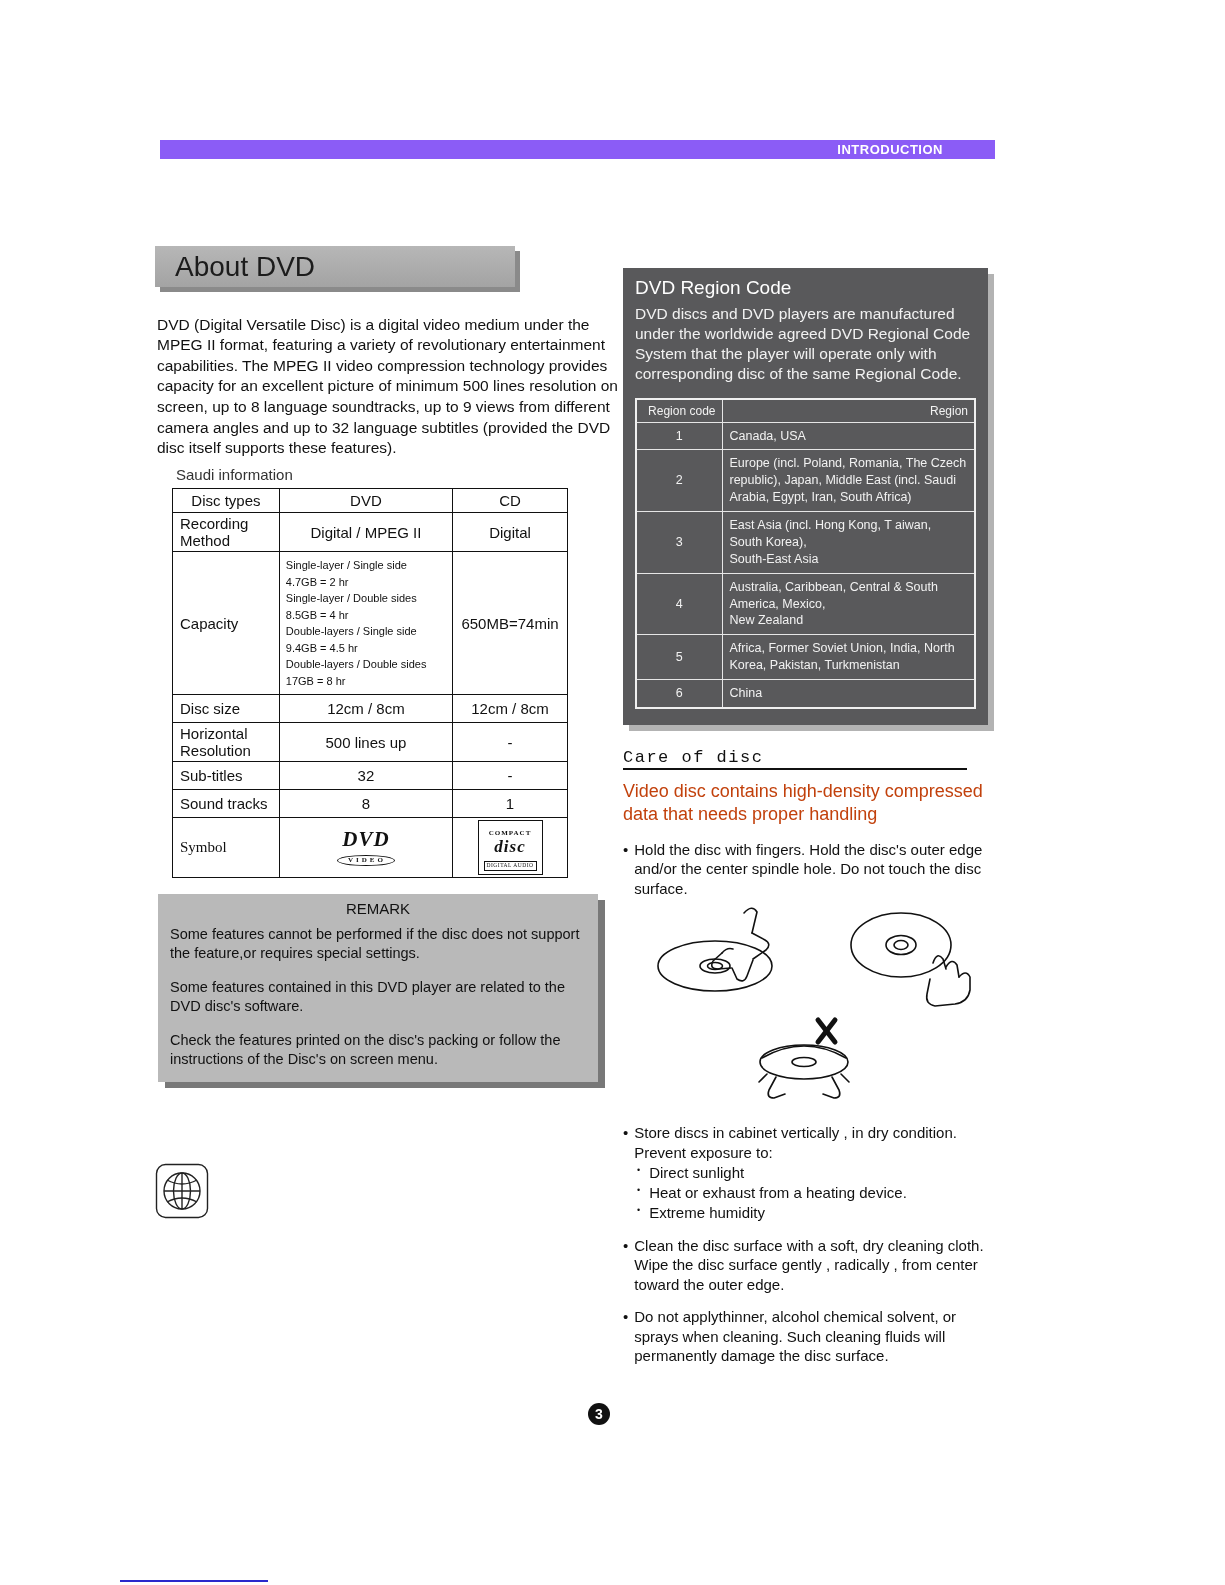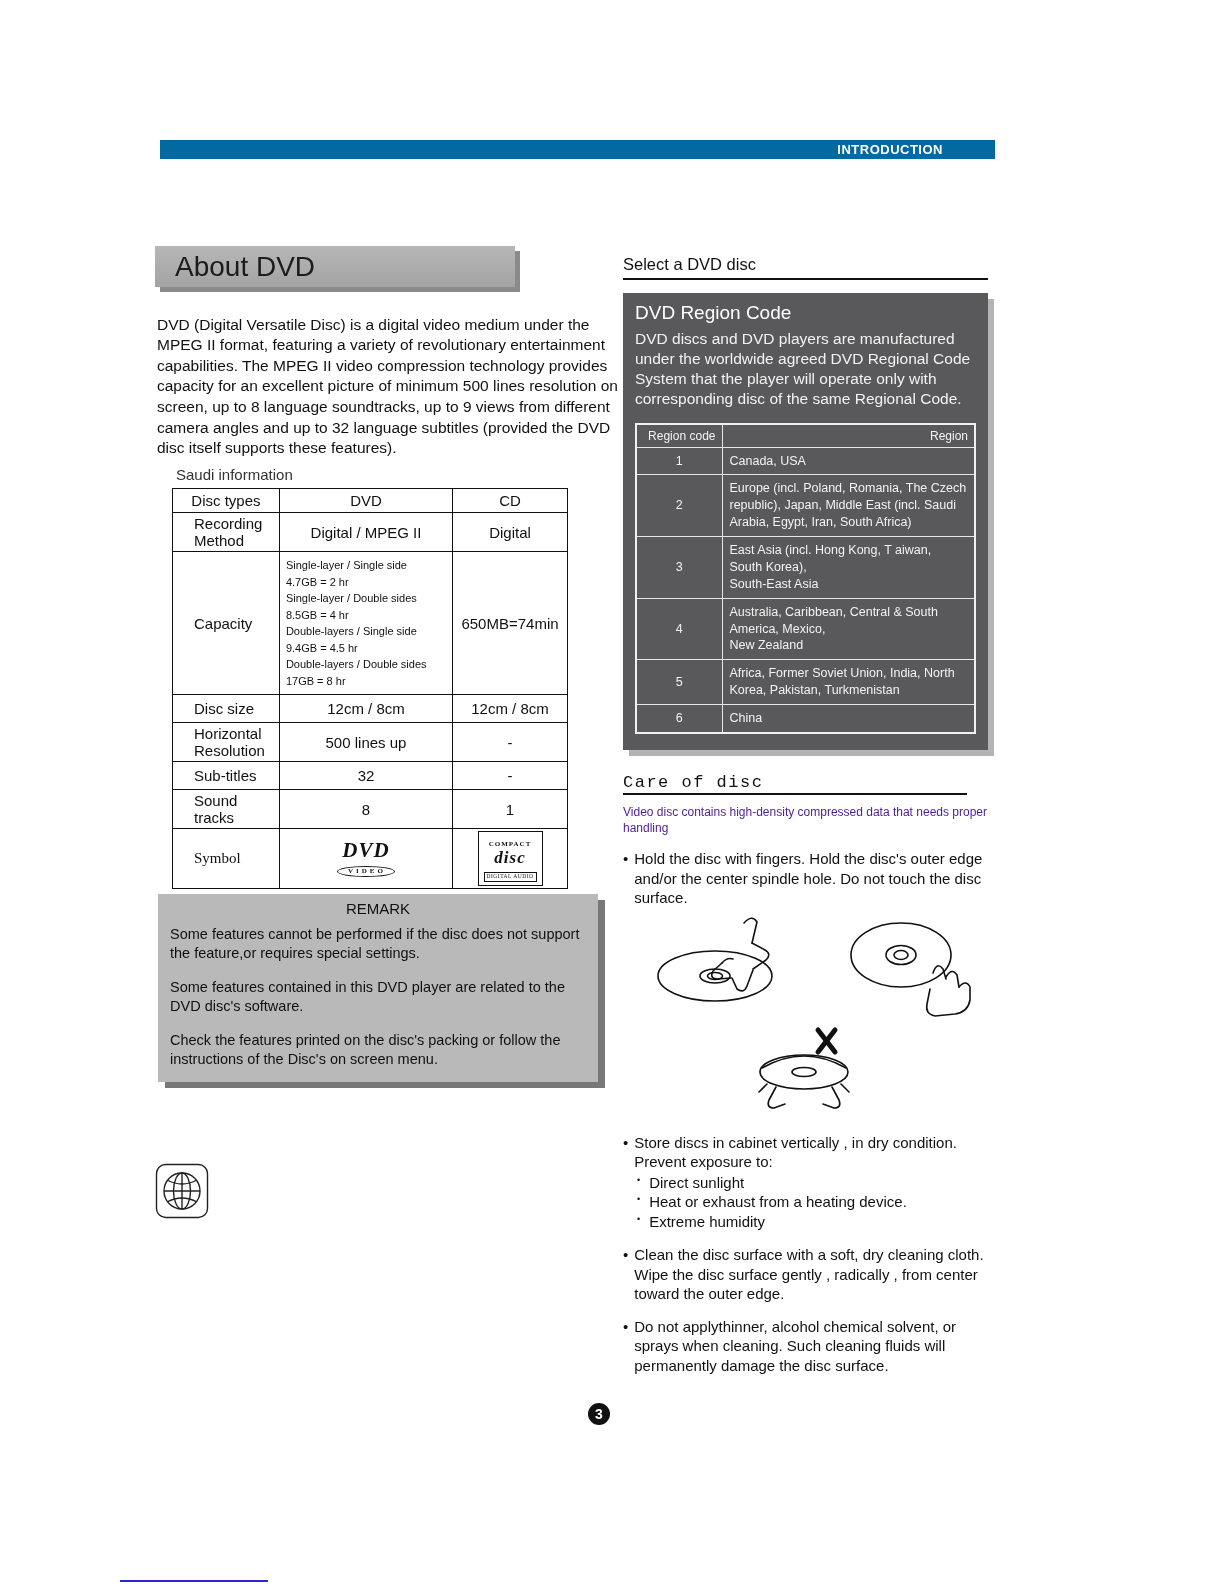--- a/index.html
+++ b/index.html
@@ -10,21 +10,21 @@
     font-family: "Liberation Sans", sans-serif;
     color: #1a1a1a;
     position: relative;
     overflow: hidden;
   }
 
   
   .header-bar {
     position: absolute; left: 160px; top: 140px;
     width: 835px; height: 19px;
-    background: #0369a1;
+    background: #8b5cf6;
     display: flex; align-items: center; justify-content: flex-end;
     padding-right: 52px;
   }
   .header-bar .hdr-text { color: #ffffff; font-size: 13px; font-weight: bold; letter-spacing: .5px; }
 
   
   .about-box {
     position: absolute; left: 155px; top: 246px;
     width: 360px; height: 41px;
     background: linear-gradient(#b7b7b7, #a3a3a3);
@@ -44,21 +44,21 @@
   }
 
   
   table.disc-table {
     position: absolute; left: 172px; top: 488px;
     border-collapse: collapse; width: 396px;
     font-size: 15px; color: #111;
   }
   .disc-table th, .disc-table td { border: 1px solid #111; padding: 2px 5px; }
   .disc-table th { font-weight: normal; height: 24px; text-align: center; }
-  .disc-table td.rowlabel { text-align: left; padding-left: 21px; width: 107px; }
+  .disc-table td.rowlabel { text-align: left; padding-left: 7px; width: 107px; }
   .disc-table td.val { text-align: center; }
   .disc-table col.c1 { width: 107px; }
   .disc-table col.c2 { width: 174px; }
   .disc-table col.c3 { width: 115px; }
   .disc-table tr.r-method td { height: 36px; }
   .disc-table tr.r-capacity td { height: 102px; vertical-align: middle; }
   .disc-table td.small { font-size: 11px; line-height: 1.5; text-align: left; padding: 5px 6px; white-space: pre-line; }
   .disc-table tr.r-size td, .disc-table tr.r-subtitles td, .disc-table tr.r-tracks td { height: 28px; }
   .disc-table tr.r-resolution td { height: 36px; }
   .disc-table tr.r-symbol td { height: 50px; vertical-align: middle; font-family: Liberation Serif, serif; }
@@ -122,21 +122,21 @@
   .region-table td { font-size: 12.5px; line-height: 1.35; padding: 5px 7px; vertical-align: middle; }
   .region-table td.code { text-align: center; }
   .pre { white-space: pre-line; }
 
   .care-heading {
     margin-top: 23px; width: 344px;
     font-family: "Liberation Mono", "DejaVu Sans Mono", monospace;
     font-size: 17px; letter-spacing: 1.5px; color: #111;
     border-bottom: 2px solid #111; padding-bottom: 1px;
   }
-  .care-intro { margin-top: 10px; font-size: 12px; line-height: 1.3; color: #4c1d95; }
+  .care-intro { margin-top: 10px; font-size: 18px; line-height: 1.3; color: #c2410c; }
 
   .bullet { display: flex; font-size: 15px; line-height: 1.3; margin-top: 13px; color: #111; }
   .bullet::before { content: "\2022"; margin-right: 6px; flex: 0 0 auto; }
   .bullet .btxt { white-space: pre-line; }
 
   .sub-list { margin: 1px 0 0 14px; }
   .sub-item { display: flex; font-size: 15px; line-height: 1.32; color: #111; }
   .sub-item::before { content: "\2022"; font-size: 9px; margin: 2px 9px 0 0; flex: 0 0 auto; }
 
   .illu-row { margin-top: 5px; display: flex; gap: 26px; padding-left: 26px; }
@@ -258,21 +258,20 @@
         <line x1="9" y1="28" x2="45" y2="28"></line>
         <line x1="27" y1="10" x2="27" y2="46"></line>
         <path d="M12 17 q15 8 30 0"></path>
         <path d="M12 39 q15 -8 30 0"></path>
       </g>
     </svg>
   </div>
 
   <div class="right-col">
 
-    <div class="select-heading">Select a DVD disc</div>
 
     <div class="region-box">
       <div class="region-title">DVD Region Code</div>
       <div class="region-desc">DVD discs and DVD players are manufactured under the worldwide agreed DVD Regional Code System that  the player will operate only with corresponding disc of the same Regional Code.</div>
 
       <table class="region-table">
         <thead>
           <tr>
             <th class="code-h">Region code</th>
             <th>Region</th>

